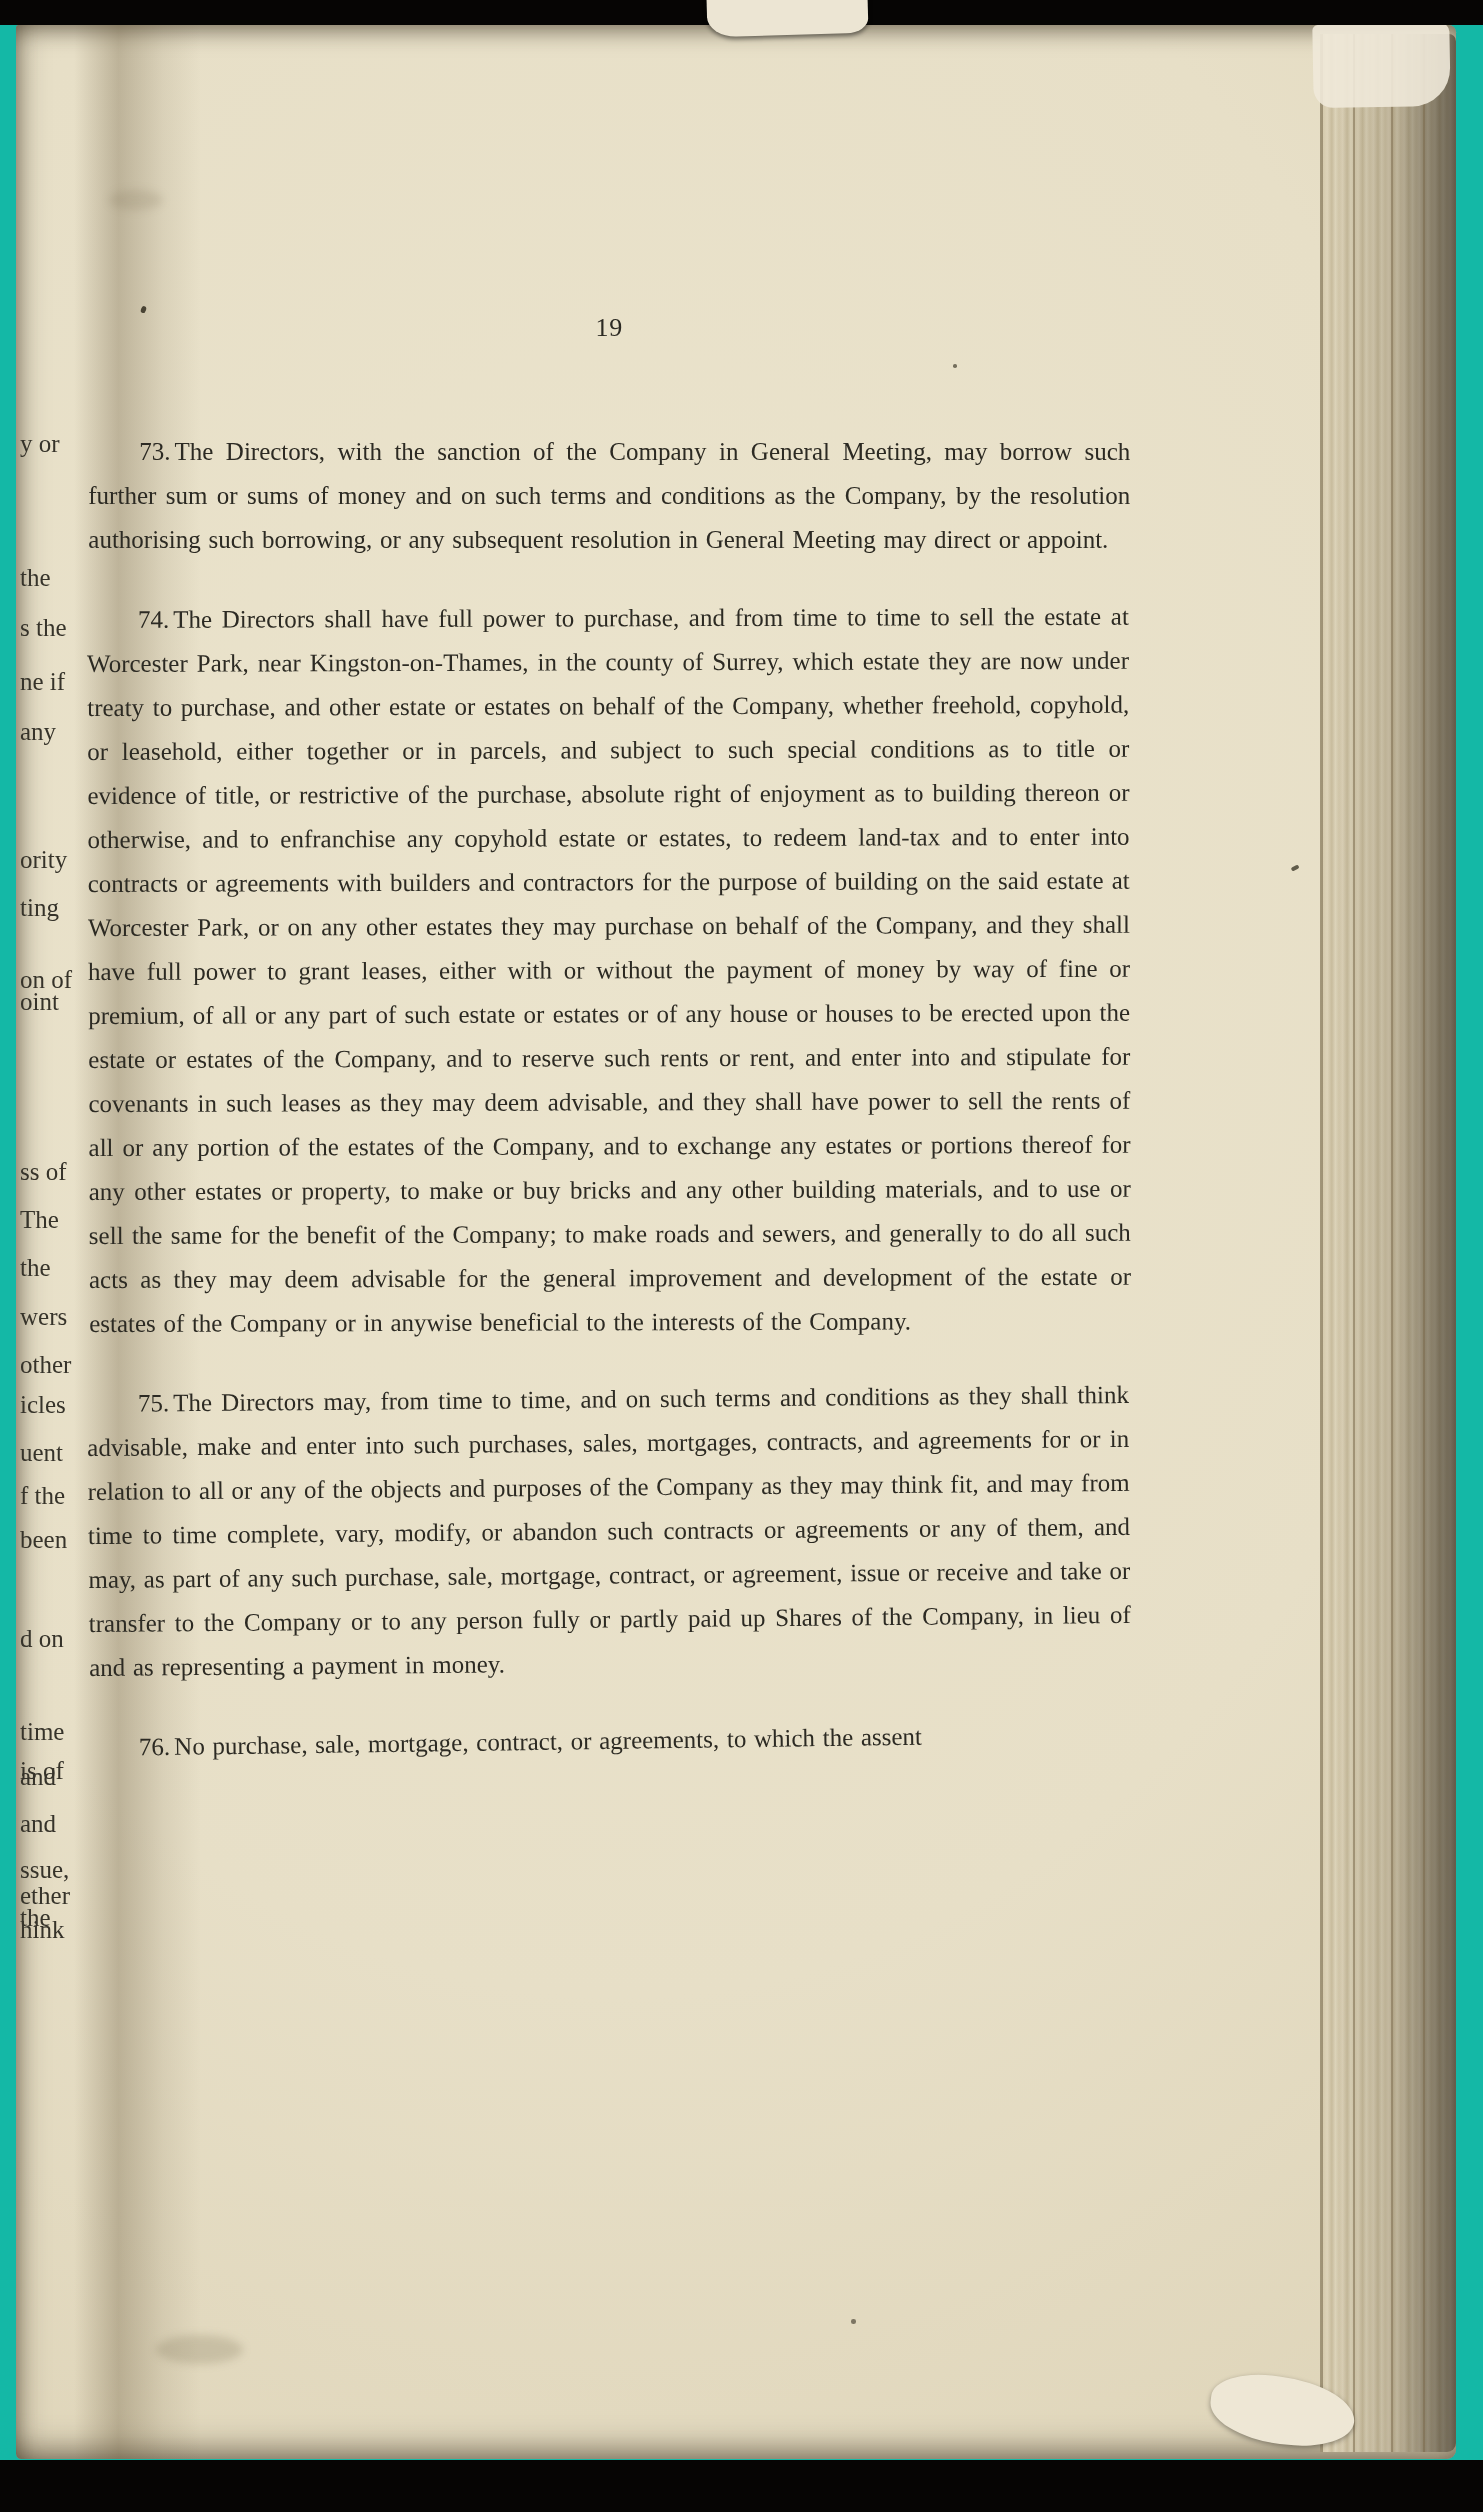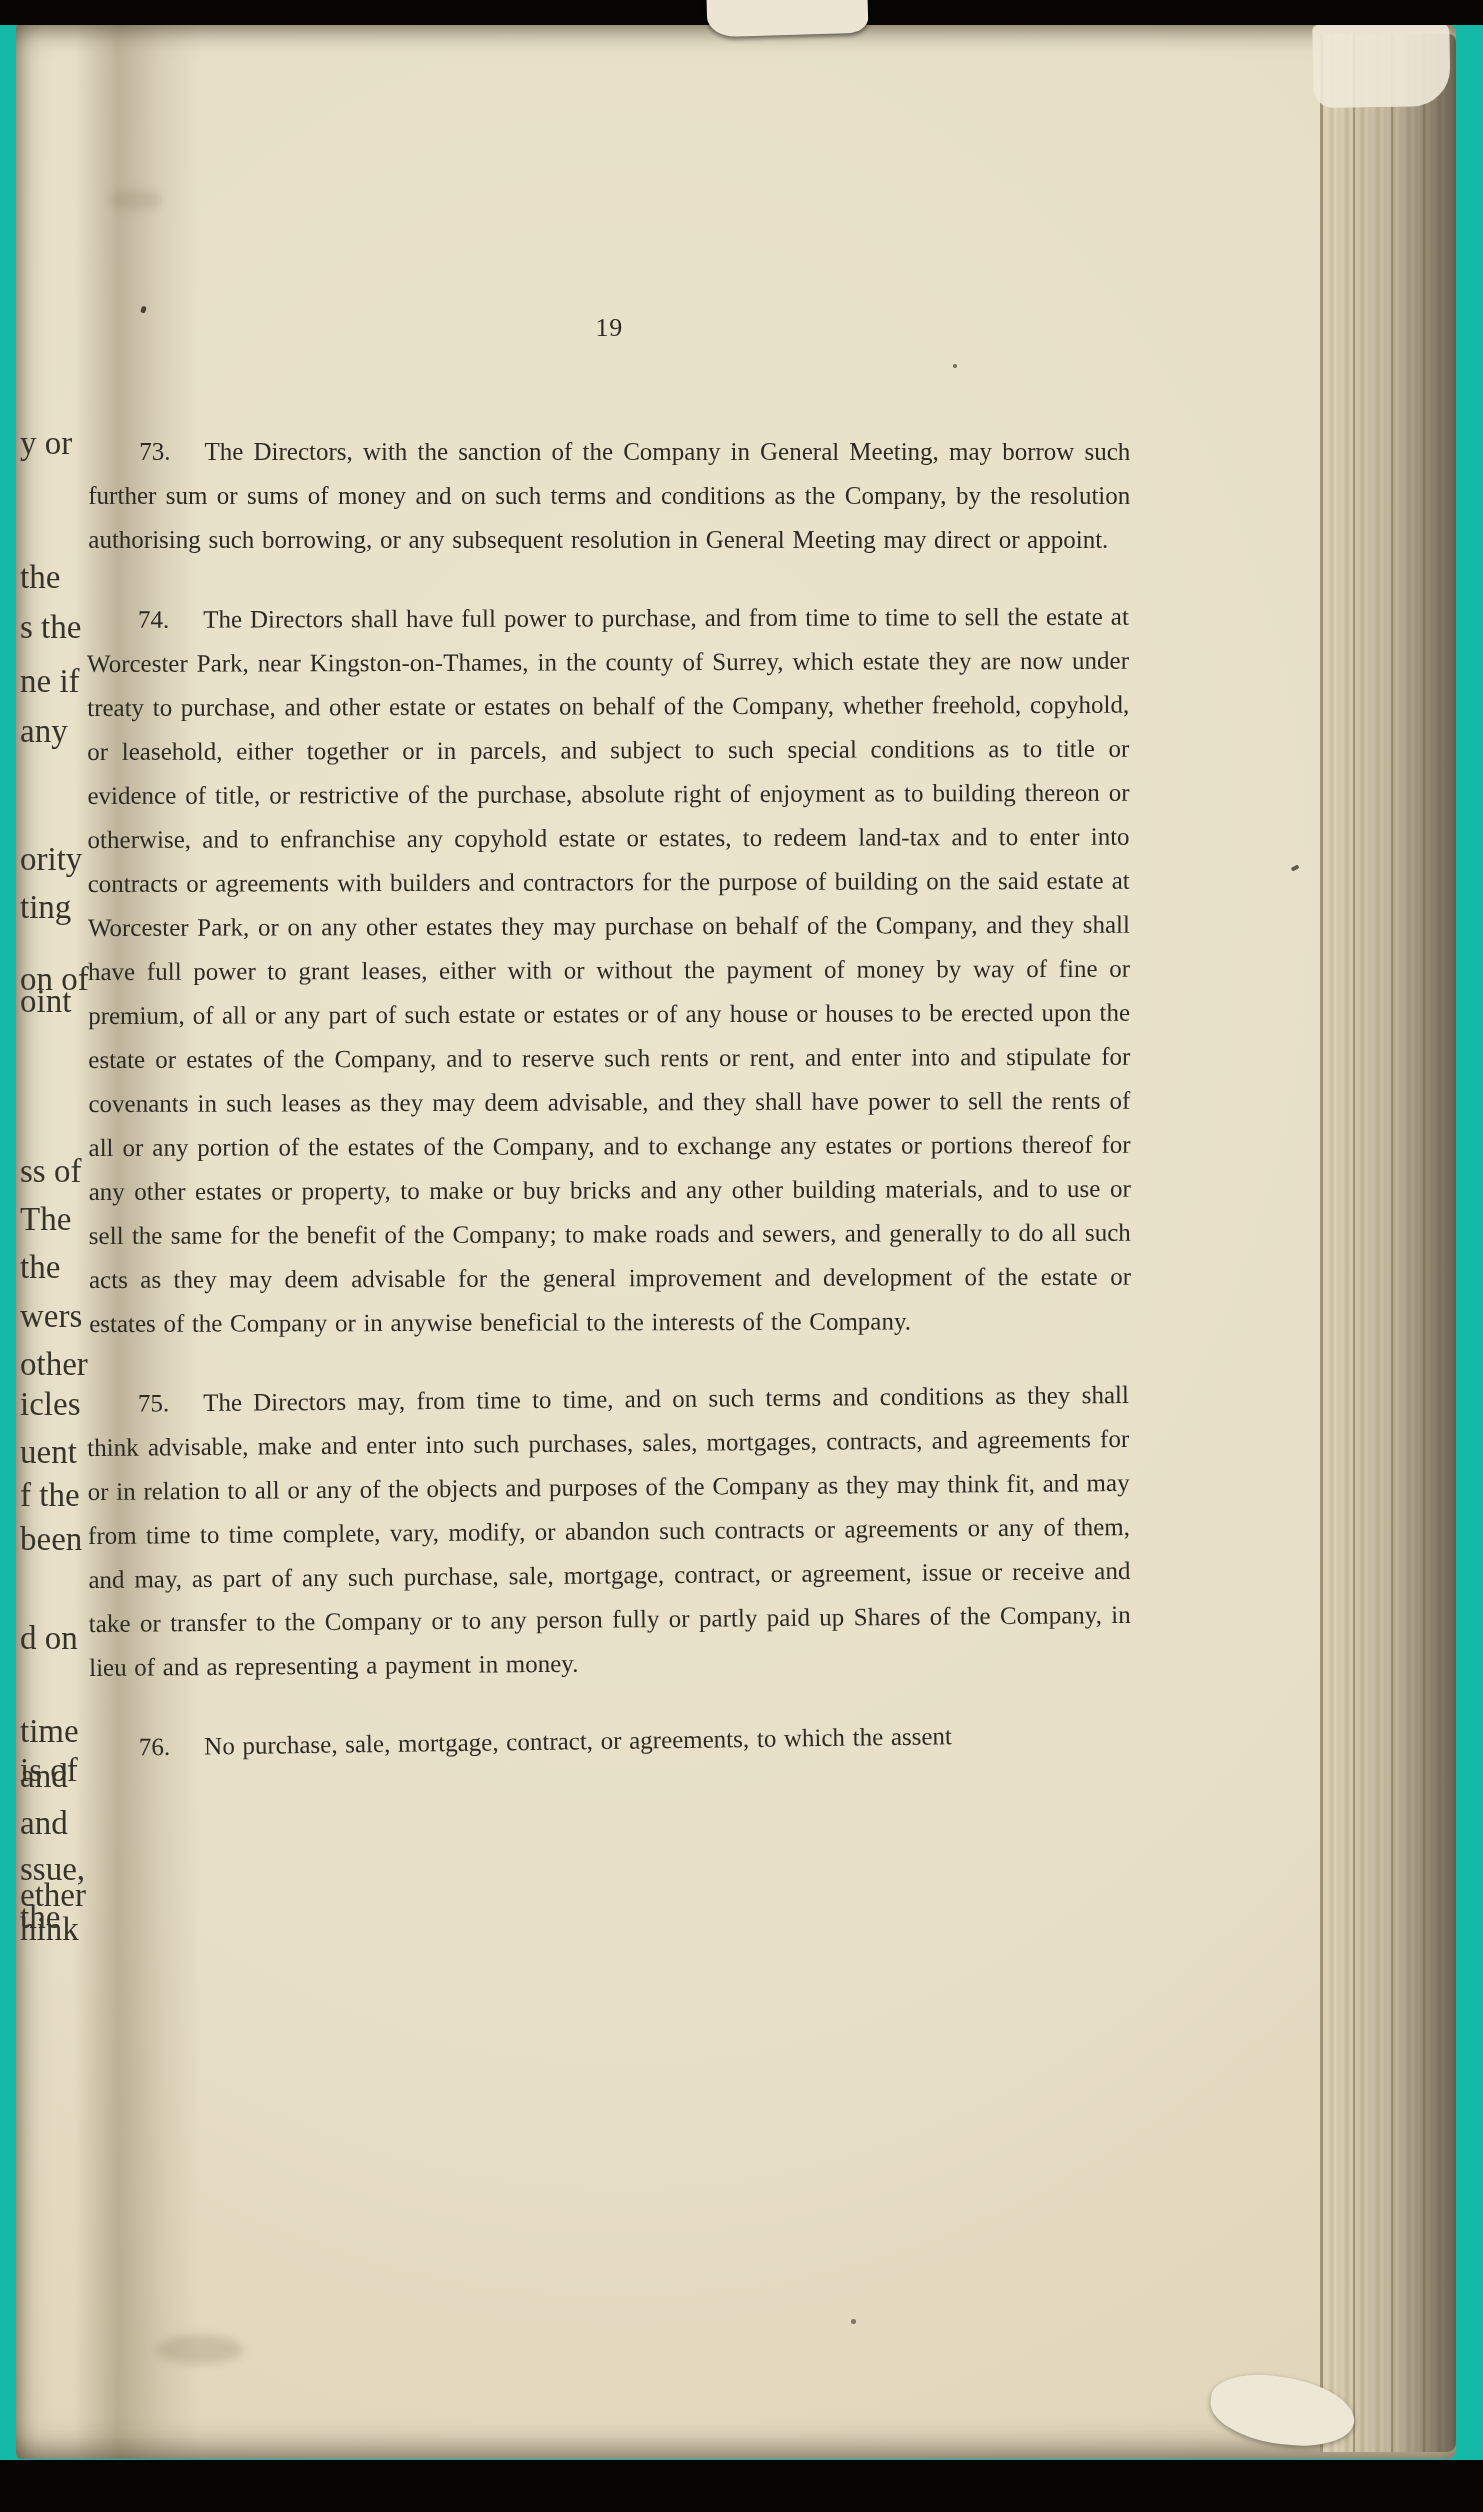--- a/index.html
+++ b/index.html
@@ -62,28 +62,28 @@
     color:#2c2a23; z-index:2;
   }
   .page-number {
     text-align:center; font-size:26px; letter-spacing:0.9px; margin:0 0 87px;
   }
   .para {
     font-size:25px; line-height:44px; text-align:justify;
     text-indent:51px; margin:0 0 36px; word-spacing:1.4px;
     transform-origin:0 50%;
   }
-  .pnum { margin-right:34px; }
+  .pnum { margin-right:4px; }
   .para-1 { transform:rotate(-0.18deg); }
   .para-2 { margin-top:22px; transform:rotate(-0.5deg); }
   .para-3 { margin-top:12.7px; transform:rotate(-0.78deg); }
   
   .margin-fragments { position:absolute; left:0; top:0; width:87px; height:100%; z-index:4; }
   .margin-frag {
-    position:absolute; left:20px; font-size:33px; line-height:27px;
+    position:absolute; left:20px; font-size:25px; line-height:27px;
     color:#36332a; white-space:nowrap;
   }
   
   .band-top    { position:absolute; left:0; top:0; width:100%; height:25px; background:#060504; z-index:5; }
   .band-bottom { position:absolute; left:0; top:2460px; width:100%; height:52px; background:#060504; z-index:5; }
   
   .speck-1 { position:absolute; left:141px; top:306px; width:4.5px; height:7.2px;
              background:rgba(40,35,22,.8); border-radius:50%; transform:rotate(20deg); z-index:3; }
   .speck-2 { position:absolute; left:1291px; top:866px; width:8.1px; height:3.6px;
              background:rgba(40,35,22,.7); border-radius:1.8px; transform:rotate(-28deg); z-index:3; }

